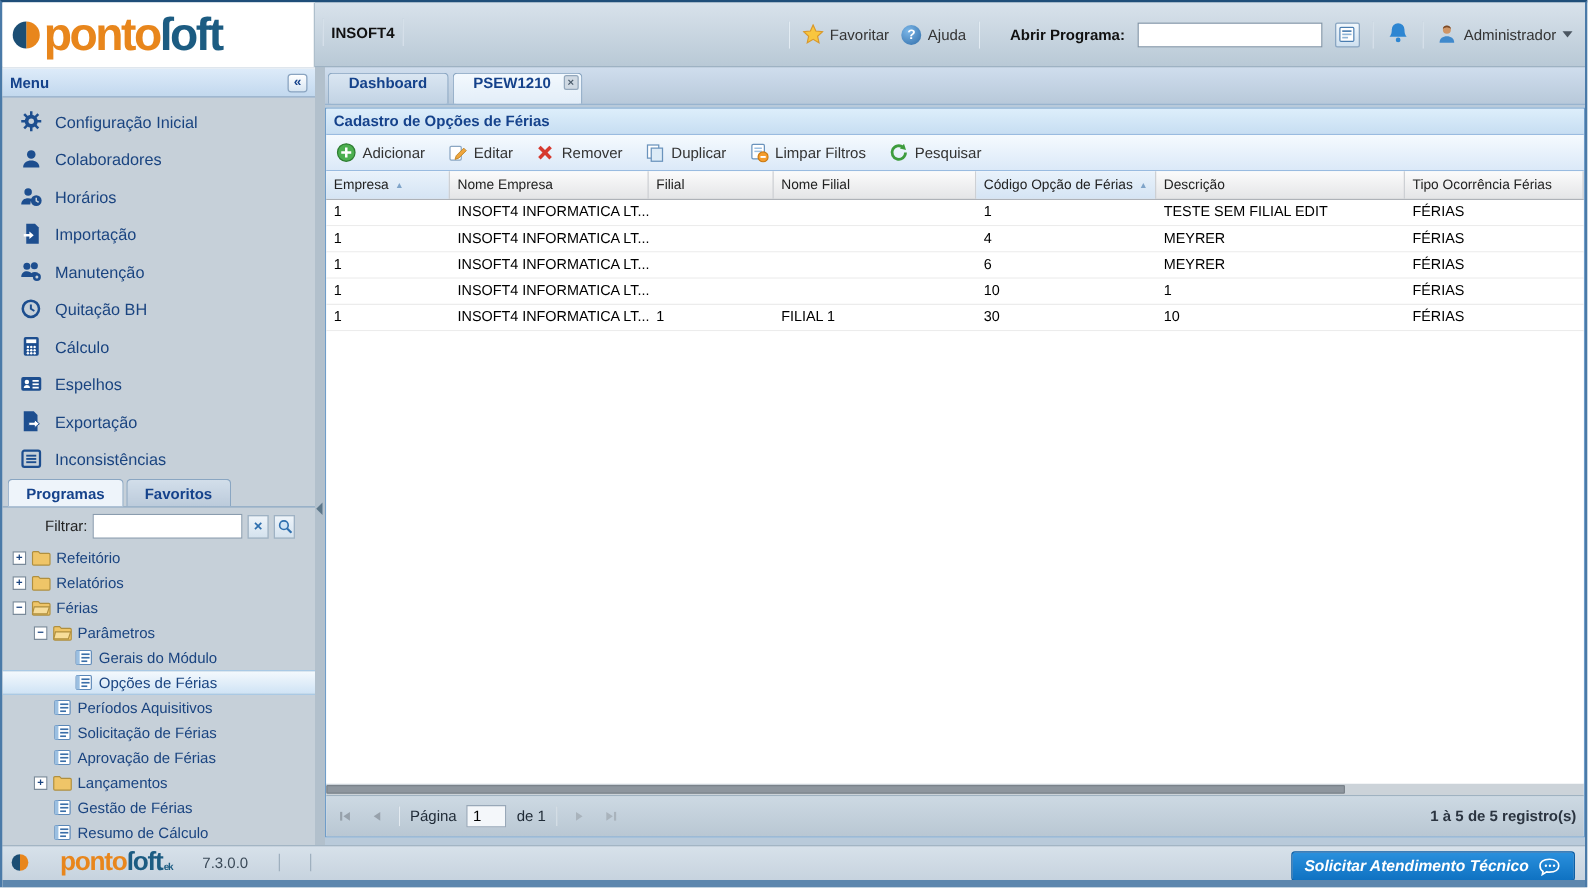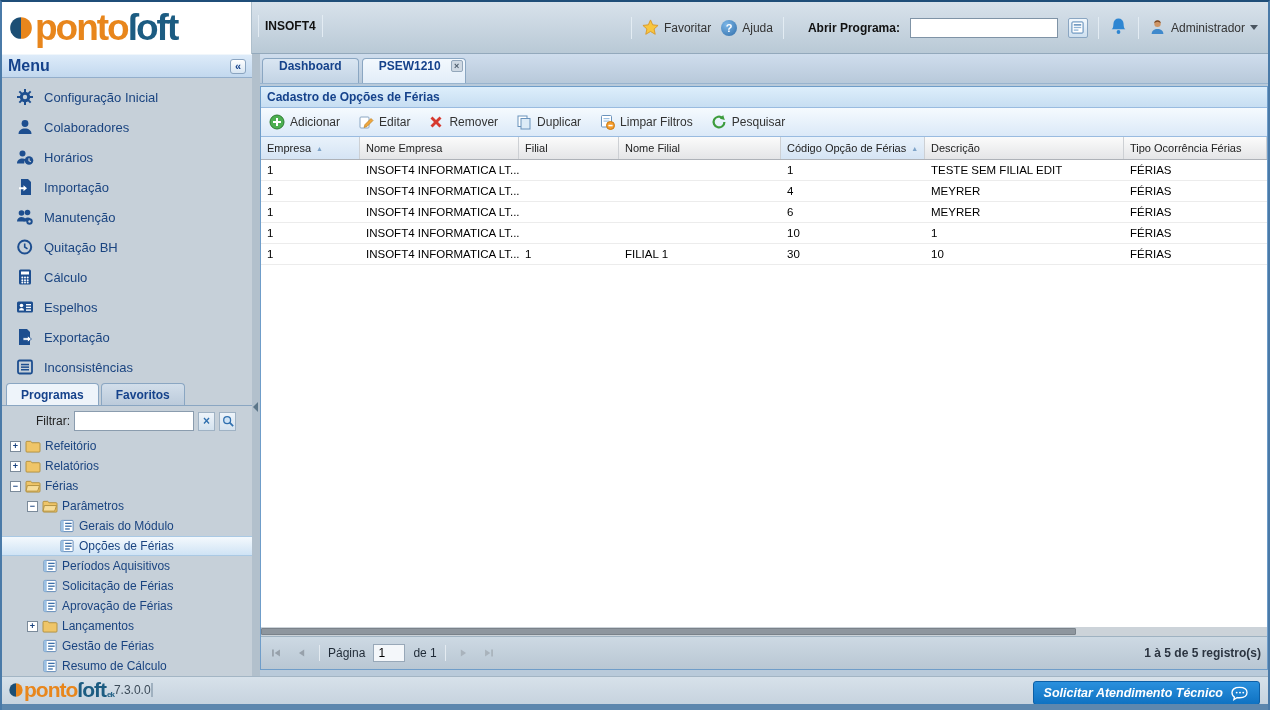--- a/index.html
+++ b/index.html
@@ -25,21 +25,21 @@
   .help-ic { width:16px; height:16px; border-radius:50%; background:radial-gradient(circle at 35% 30%,#7cb7e8,#2f6ca8); color:#fff; font-weight:bold; font-size:11px; text-align:center; line-height:16px; display:inline-block; }
   #open-program-label { font-weight:bold; color:#111; margin-left:14px; }
   #open-program-input { width:148px; height:20px; border:1px solid #7f93a6; background:#fff; padding:0 3px; font-size:12px; }
   .mini-btn { width:20px; height:20px; border:1px solid #8aa6c2; border-radius:2px; background:linear-gradient(#f2f8fd,#cfe0ef); display:flex; align-items:center; justify-content:center; cursor:pointer; }
   .caret { width:0; height:0; border-left:4px solid transparent; border-right:4px solid transparent; border-top:5px solid #4a5560; display:inline-block; }
 
   
   #sidebar { position:absolute; left:0; top:52px; width:250px; height:622px; background:#c6d0d9; display:flex; flex-direction:column; }
   #menu-titlebar { height:24px; background:linear-gradient(#ddebf9,#c2d8ee); border-top:1px solid #f0f6fb; border-bottom:1px solid #93aecb;
                    display:flex; align-items:center; padding:0 6px; }
-  #menu-title { font-weight:bold; color:#15428b; font-size:16px; flex:1; }
+  #menu-title { font-weight:bold; color:#15428b; font-size:12px; flex:1; }
   #menu-collapse-btn { width:16px; height:15px; border:1px solid #8aa4c0; border-radius:3px; background:linear-gradient(#fff,#d7e5f2);
                        color:#15428b; font-weight:bold; font-size:11px; line-height:13px; text-align:center; cursor:pointer; }
   #menu-list { padding-top:4px; }
   .menu-item { height:30px; display:flex; align-items:center; padding-left:14px; gap:10px; color:#1a4480; font-size:13px; cursor:pointer; }
   .mi { width:18px; height:18px; flex:0 0 18px; }
   #side-tabs { height:23px; display:flex; align-items:flex-end; padding-left:4px; gap:2px; border-bottom:1px solid #8aa6c2; margin-top:1px; }
   .side-tab { height:22px; padding:0 14px; border:1px solid #8aa6c2; border-bottom:none; border-radius:4px 4px 0 0;
               font-weight:bold; color:#15428b; font-size:12px; display:flex; align-items:center; cursor:pointer; }
   .side-tab.active { background:#eef4fa; }
   .side-tab.inactive { background:linear-gradient(#d2deea,#bccbdb); }
@@ -88,21 +88,21 @@
   #paging { height:26px; background:linear-gradient(#cdd9e3,#b9c7d3); border-top:1px solid #9fb2c1; display:flex; align-items:center; padding:16px 6px; gap:8px; }
   .pg-btn { width:18px; height:18px; display:flex; align-items:center; justify-content:center; cursor:pointer; }
   .pg-sep { width:1px; height:16px; background:#99a9b8; border-right:1px solid #e4ebf1; }
   #page-input { width:32px; height:18px; border:1px solid #98a8b8; background:#f4f7fa; text-align:left; padding-left:4px; font-size:12px; }
   #paging-label, #paging-of { color:#1f2a36; font-size:12px; }
   #records-label { margin-left:auto; font-weight:bold; color:#2b3440; font-size:12px; }
 
   
   #footer { position:absolute; left:0; top:674px; width:1266px; height:34px; background:linear-gradient(#d7e1ea,#c3d0dc); border-top:1px solid #a3b5c4; }
   #footer-strip { position:absolute; left:0; bottom:0; width:1266px; height:6px; background:#5d87ae; }
-  #footer-left { position:absolute; left:6px; top:2px; display:flex; align-items:center; gap:0; }
+  #footer-left { position:absolute; left:6px; top:2px; display:flex; align-items:center; gap:24px; }
   .footer-logo-text { font-size:21px; font-weight:bold; letter-spacing:-1px; line-height:1; }
   .logo-sub { font-size:8px; color:#1c5c82; align-self:flex-end; margin-left:1px; }
   #footer-version { color:#3b4a58; font-size:12px; }
   .fsep { width:1px; height:14px; background:#9fb0bf; }
   #footer-copyright { color:#333; font-size:12px; }
   #support-btn { position:absolute; right:8px; top:4px; height:24px; padding:0 10px; display:flex; align-items:center; gap:7px;
                  background:linear-gradient(#2a90dd,#0f72c2); border:1px solid #0c5fa6; border-radius:3px; cursor:pointer;font-style:italic; }
   #support-btn span { color:#fff; font-weight:bold; font-size:12.5px; }
 </style>
 </head>

